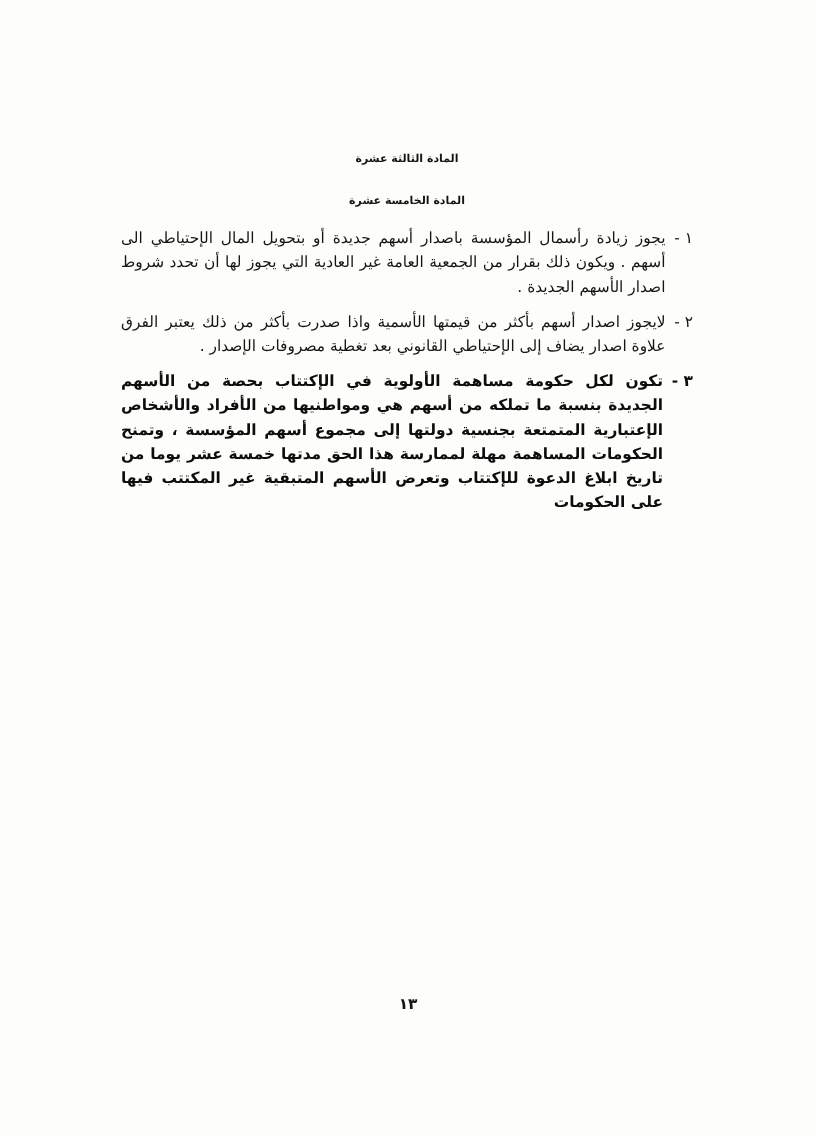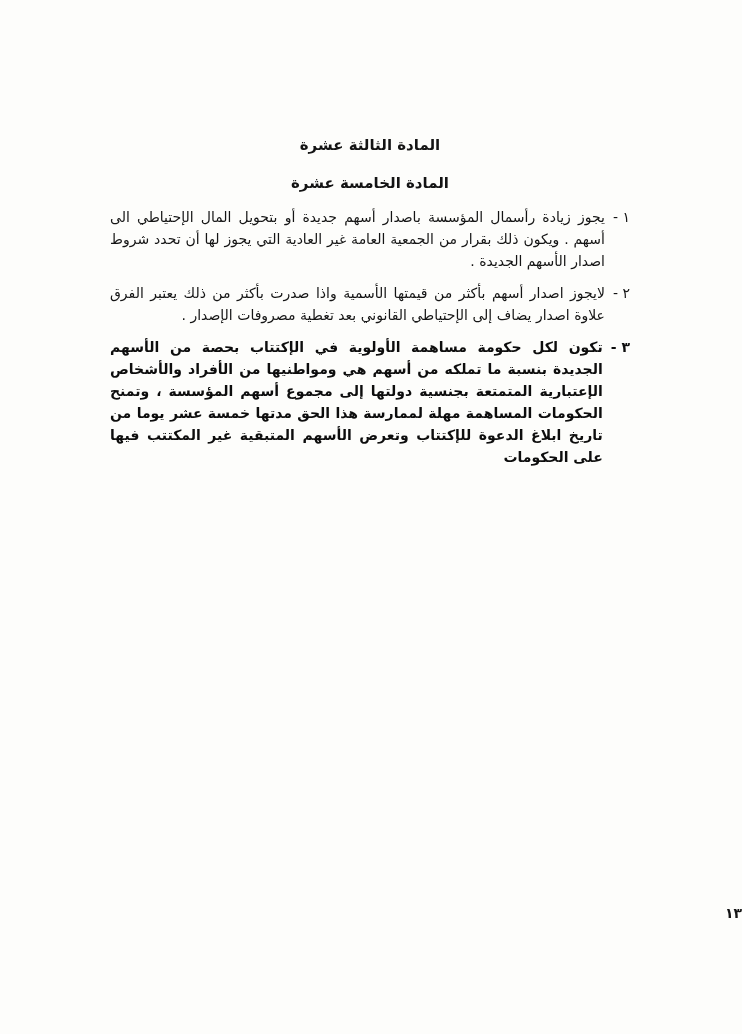--- a/index.html
+++ b/index.html
@@ -25,21 +25,21 @@
     direction: rtl;
     text-align: justify;
     font-size: 14px;
     line-height: 22px;
     letter-spacing: 0.2px;
   }
   .article { margin-bottom: 10px; }
   .article-title {
     text-align: center;
     font-weight: bold;
-    font-size: 15px;
+    font-size: 10px;
     margin: 16px 0 12px 0;
     line-height: 22px;
   }
   .para {
     margin: 0 0 4px 0;
     text-indent: 26px;
   }
   .items { margin-top: 4px; }
   .item {
     display: flex;
@@ -54,20 +54,21 @@
   }
   .item-text {
     flex: 1 1 auto;
   }
   .item-strong { font-weight: bold; color: #0d0d0d; }
   .page-number {
     position: absolute;
     top: 905px;
     left: 0;
     width: 100%;
+    text-align: center;
     font-size: 14px;
     font-weight: bold;
     direction: rtl;
   }
 </style>
 </head>
 <body>
 
 <div class="scan-page">
   <div class="content">

